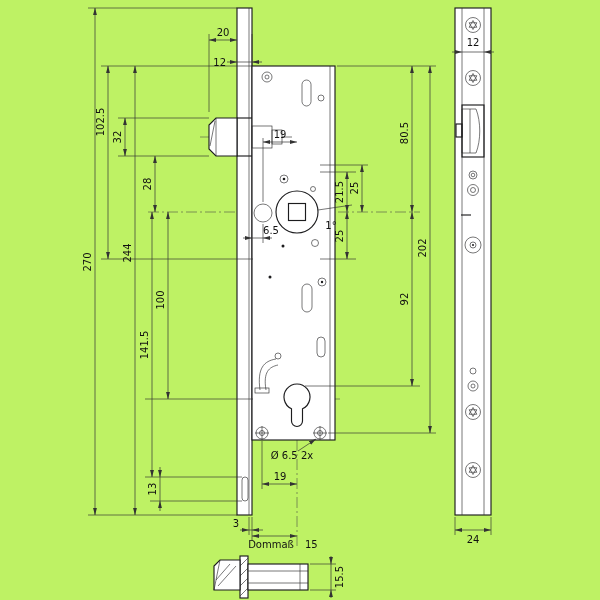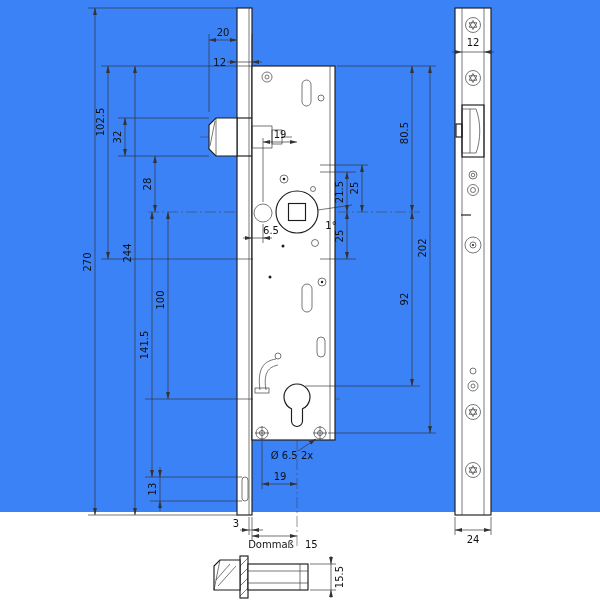--- a/index.html
+++ b/index.html
@@ -1,17 +1,17 @@
 <!DOCTYPE html>
 <html><head>
 <meta charset="utf-8">
 <style>
   html,body{margin:0;padding:0;background:#ffffff;width:600px;height:600px;overflow:hidden;
     font-family:"DejaVu Sans",sans-serif;}
-  .canvas{position:relative;width:600px;height:512px;background:#3b82f6;}
+  .canvas{position:relative;width:600px;height:600px;background:#bef264;}
   svg{display:block}
   .ol{fill:none;stroke:#1c1c1e;stroke-width:1.15}
   .olw{fill:#fff;stroke:#1c1c1e;stroke-width:1.15}
   .tl{fill:none;stroke:#2e2e30;stroke-width:0.65}
   .dim{fill:none;stroke:#333;stroke-width:0.7}
   .cl{fill:none;stroke:#444;stroke-width:0.55;stroke-dasharray:11 3 2 3}
   .dt{font-size:10px;fill:#111}
   .filldot{fill:#1c1c1e;stroke:none}
 </style>
 </head>

